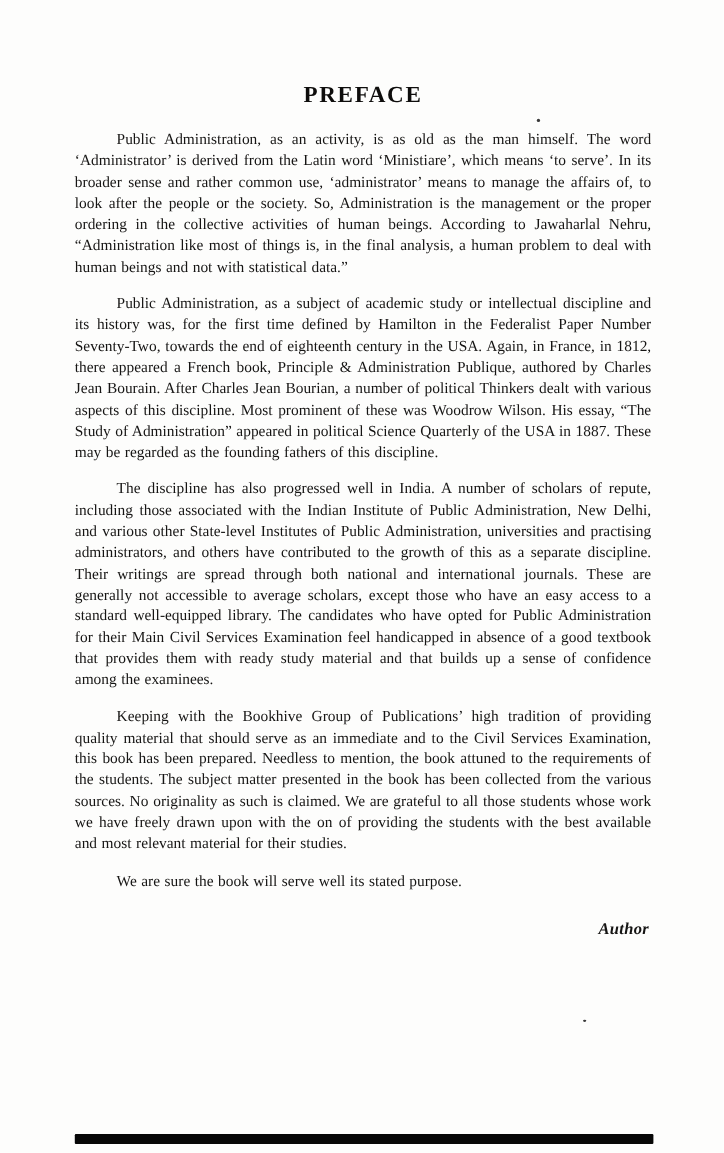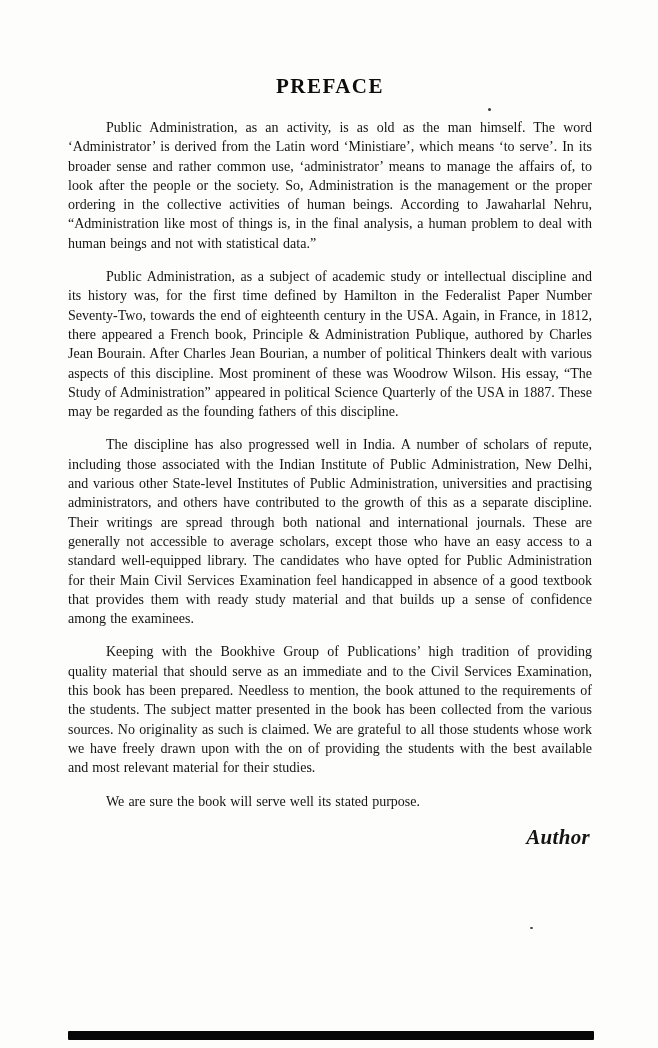--- a/index.html
+++ b/index.html
@@ -31,24 +31,24 @@
   }
   .body-para {
     font-size: 14px;
     line-height: 19.3px;
     text-align: justify;
     text-indent: 38px;
     margin: 0 0 14px 0;
     word-spacing: 0.6px;
   }
   .closing-line {
-    margin-bottom: 14px;
+    margin-bottom: 26px;
   }
   .author-signature {
-    font-size: 21px;
+    font-size: 15px;
     font-weight: 700;
     font-style: italic;
     text-align: right;
     margin: 14px 2px 0 0;
     letter-spacing: 0.3px;
   }
   .scan-bar {
     position: absolute;
     left: 68px;
     right: 64px;

